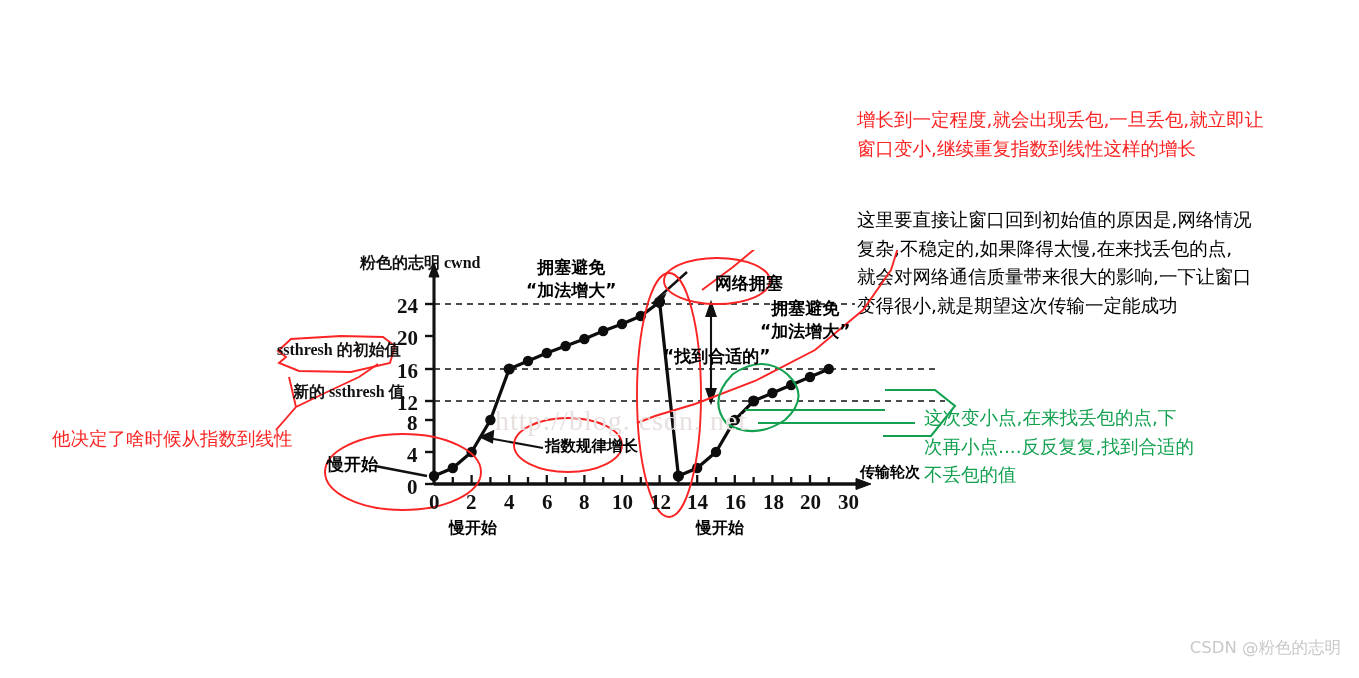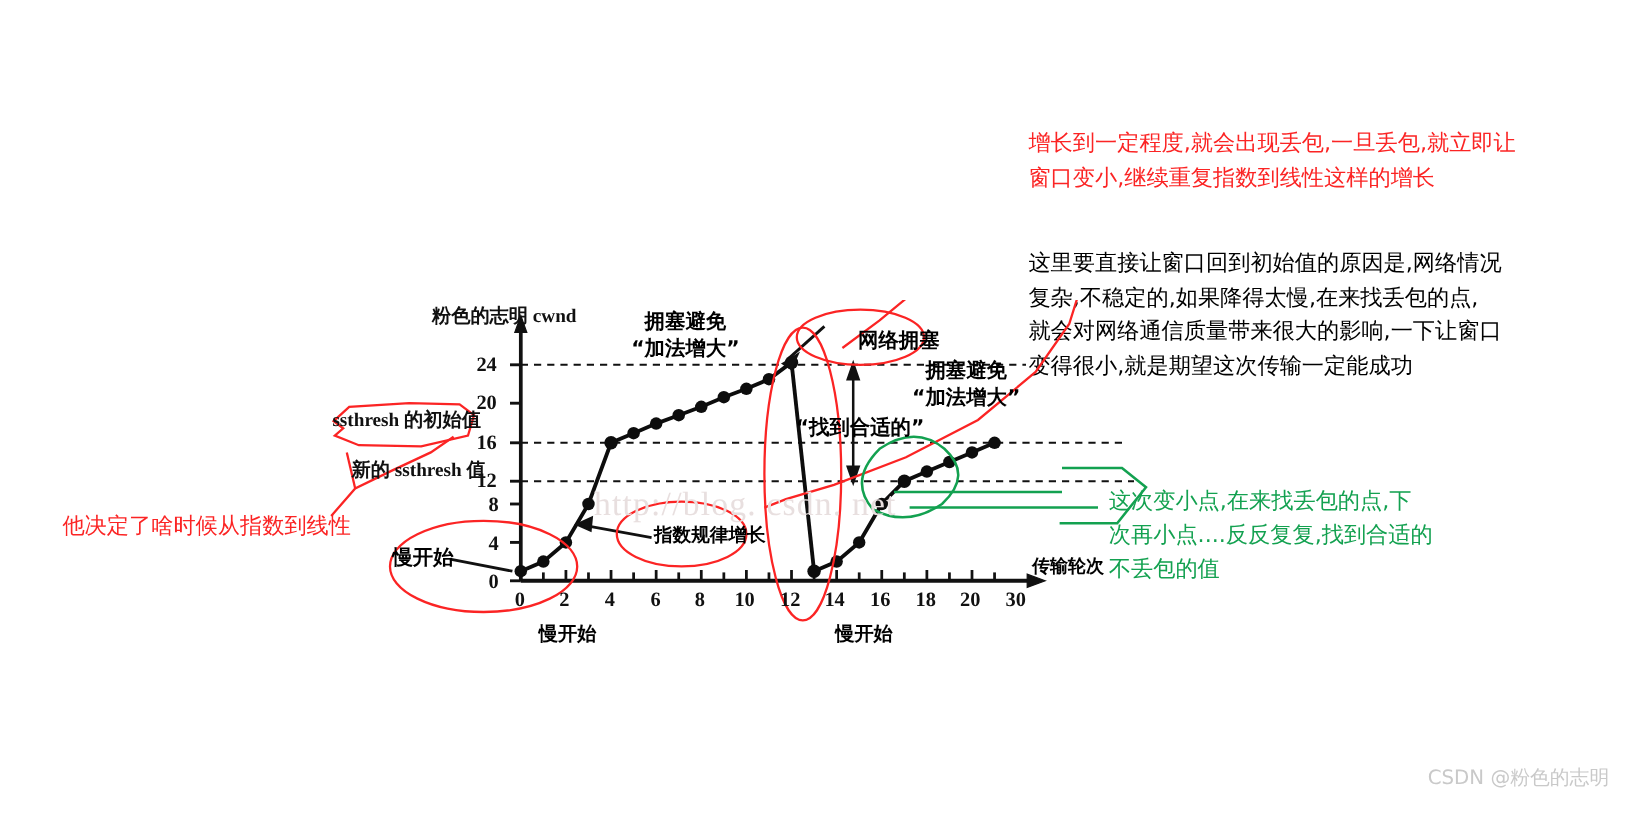--- a/index.html
+++ b/index.html
@@ -60,21 +60,21 @@
   }
   #figure svg { display: block; }
 
   .figlabel {
     position: absolute;
     font-family: "Liberation Serif", serif;
     color: #111;
     white-space: nowrap;
   }
   .axis-num {
-    font-size: 17px;
+    font-size: 21px;
     font-weight: 700;
     font-family: "Liberation Serif", serif;
   }
   .cn-bold {
     font-family: "DejaVu Sans", sans-serif;
     font-weight: 700;
     font-size: 17px;
     color: #000;
     letter-spacing: 0px;
   }

